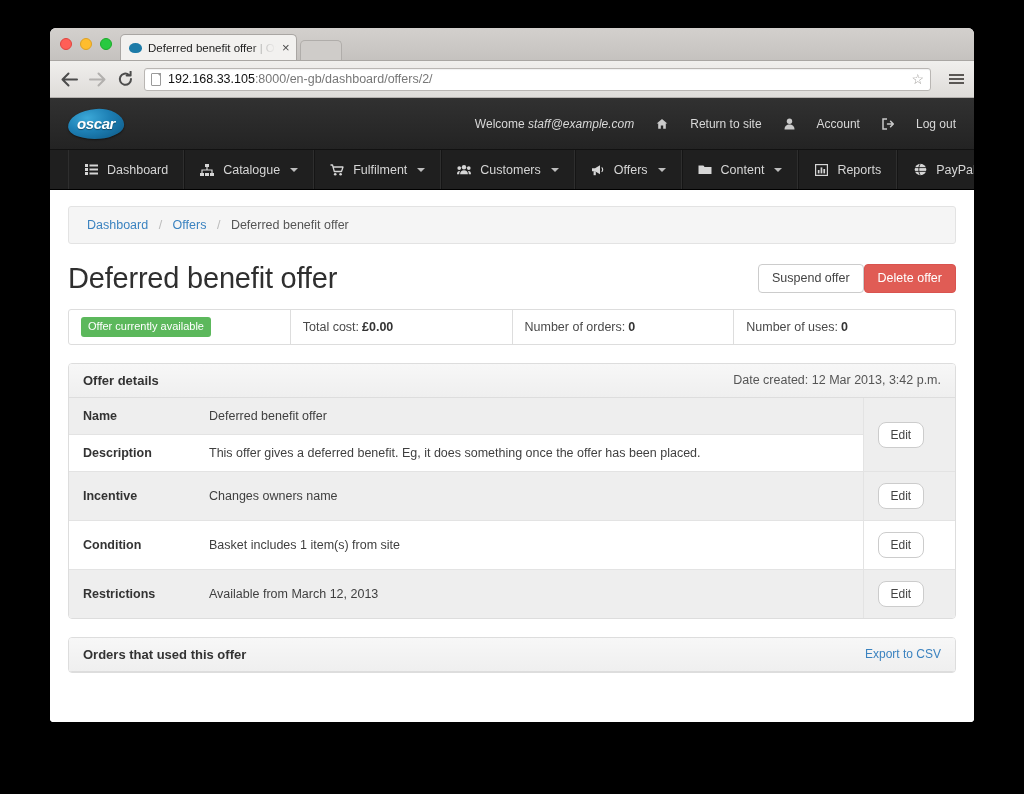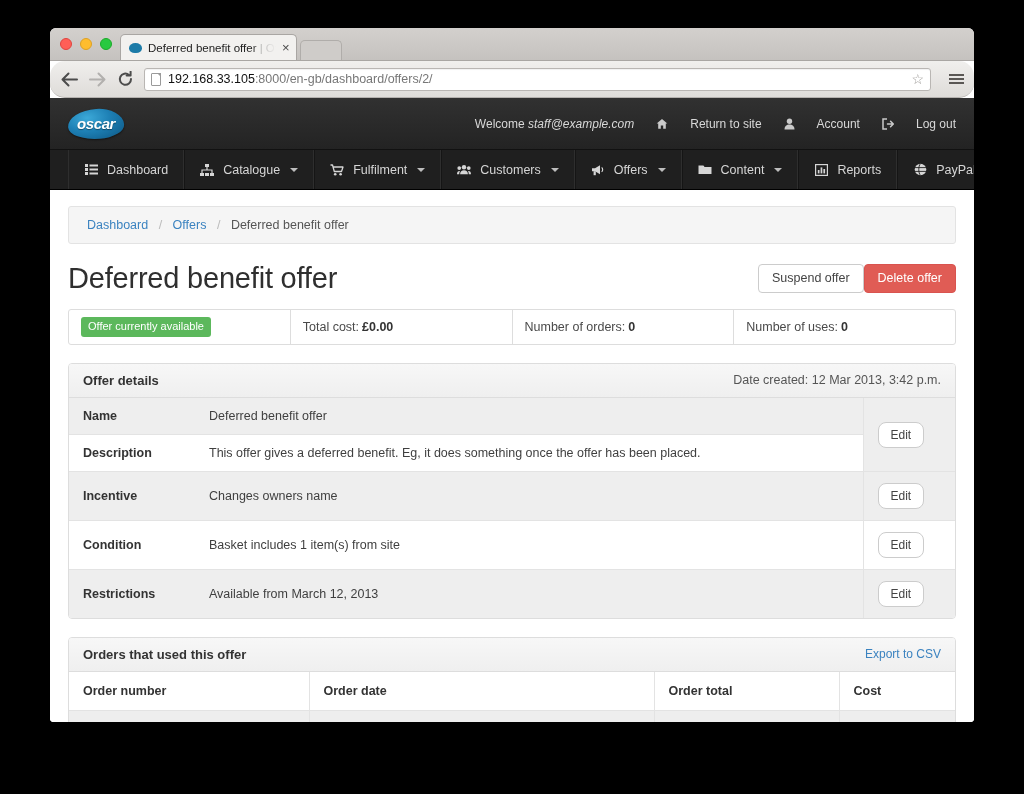--- a/index.html
+++ b/index.html
@@ -94,21 +94,20 @@
 
   
   .toolbar {
     height: 37px;
     background: linear-gradient(#f0efed, #dedcd9);
     border-bottom: 1px solid #b4b1ae;
     display: flex;
     align-items: center;
     padding: 0 10px;
     gap: 10px;
-    border-radius: 15px;
   }
   .nav-btn {
     width: 18px; height: 18px;
     display: flex; align-items: center; justify-content: center;
     color: #4c4c4c;
     font-size: 17px;
     line-height: 1;
   }
   .nav-btn.disabled { color: #b2b0ae; }
   .nav-btn svg { display: block; }
@@ -643,35 +642,17 @@
           </tr>
         </tbody>
           </table>
       </div>
 
       <div class="panel">
         <div class="panel-head">
           <span>Orders that used this offer</span>
           <a>Export to CSV</a>
         </div>
-        <table class="orders-table">
-          <tbody>
-              <tr>
-            <th class="c1">Order number</th>
-            <th class="c2">Order date</th>
-            <th class="c3">Order total</th>
-            <th>Cost</th>
-          </tr>
-          <tr>
-            <td class="c1">
-              
-            </td>
-            <td class="c2">10 Oct 2014, 2:07 p.m.</td>
-            <td class="c3">£7.99</td>
-            <td>£0.00</td>
-          </tr>
-        </tbody>
-          </table>
       </div>
 
     </div>
   </div>
 </div>
 
 </body></html>

